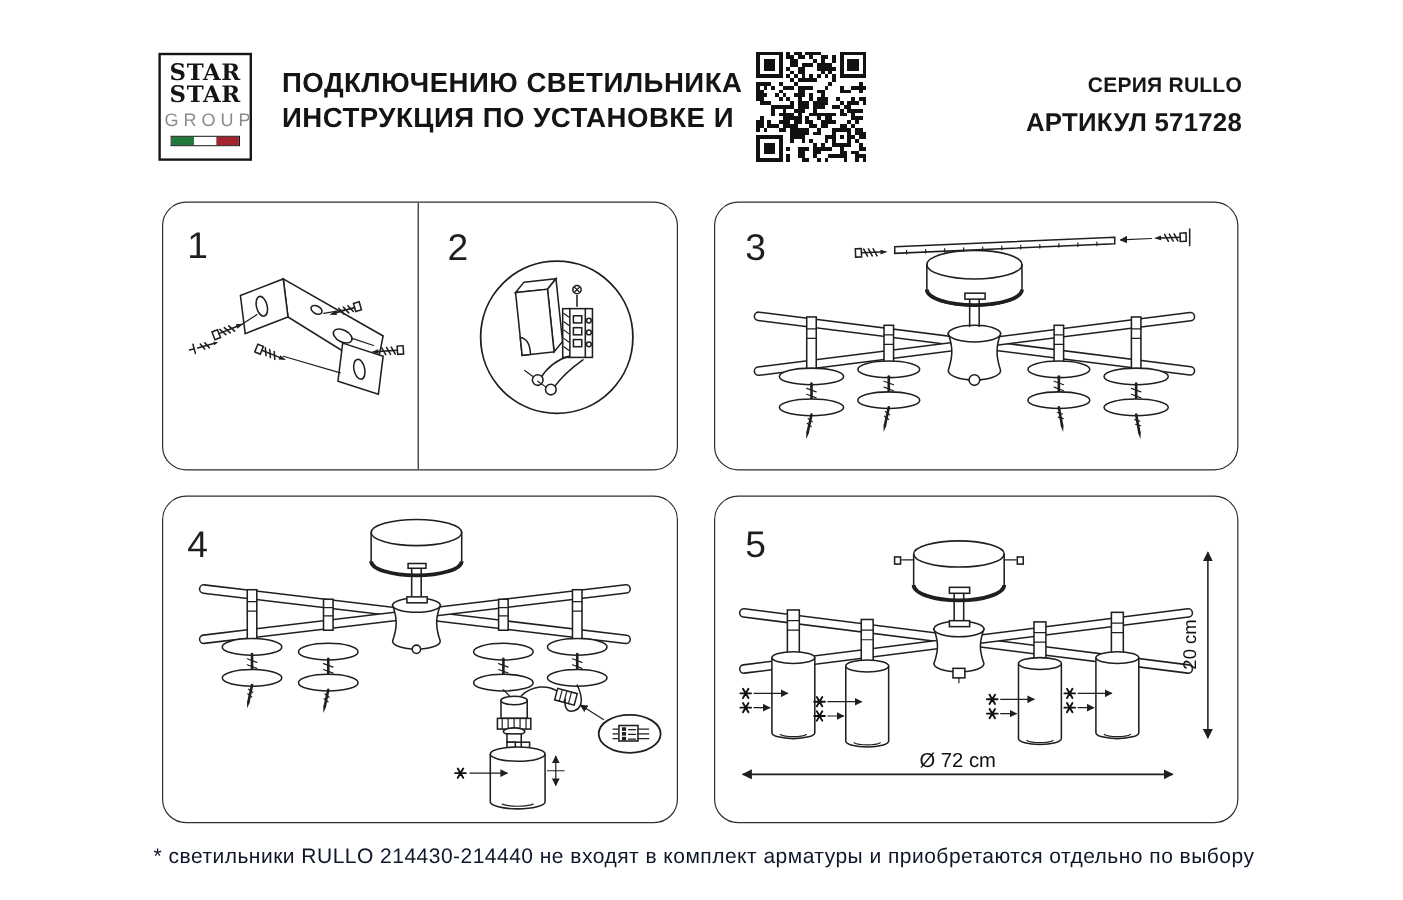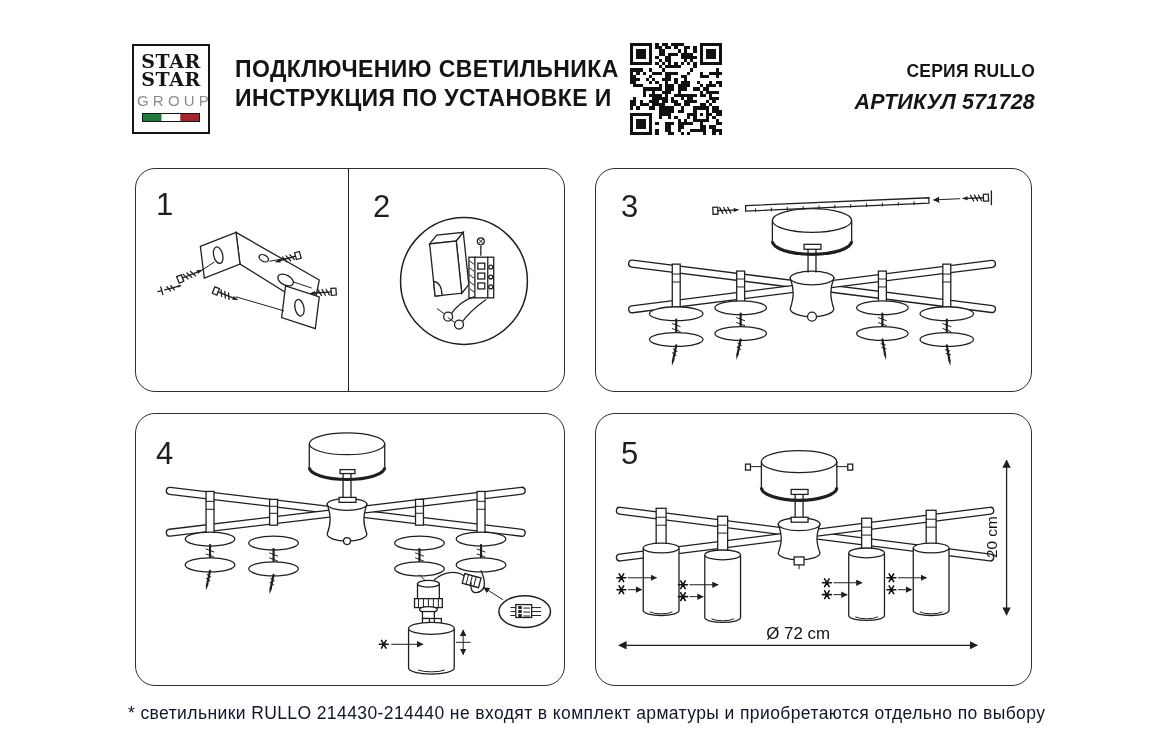--- a/index.html
+++ b/index.html
@@ -10,21 +10,21 @@
         box-sizing:border-box;text-align:center;padding-top:6px;}
   .logo-word{font-family:"DejaVu Serif","Liberation Serif",serif;font-weight:bold;
              font-size:19px;line-height:18px;letter-spacing:.5px;color:#141414;}
   .logo-group{font-size:15px;letter-spacing:4.2px;color:#8c8c8c;margin-top:4px;text-indent:3px;}
   .logo-flag{margin:4px auto 0;display:block;}
   .title{position:absolute;left:235px;top:55px;font-size:23px;font-weight:bold;
          line-height:29px;letter-spacing:.4px;color:#141414;}
   .qr{position:absolute;left:630px;top:43px;width:92px;height:92px;}
   .artblock{position:absolute;left:750px;top:61px;width:285px;text-align:right;}
   .series{font-size:17.5px;font-weight:bold;letter-spacing:.2px;}
-  .article{font-size:21.5px;font-weight:bold;margin-top:8px;letter-spacing:.2px;font-style:italic;}
+  .article{font-size:21.5px;font-weight:bold;margin-top:8px;letter-spacing:.2px;}
   
   .panel{position:absolute;border:1.6px solid #2e2e2e;border-radius:20px;box-sizing:border-box;background:#fff;}
   .p12{left:135px;top:168px;width:430px;height:224px;}
   .p3{left:595px;top:168px;width:437px;height:224px;}
   .p4{left:135px;top:413px;width:430px;height:273px;}
   .p5{left:595px;top:413px;width:437px;height:273px;}
   .num{position:absolute;font-size:31px;color:#1e1e1e;}
   .panel svg.draw{position:absolute;left:0;top:0;width:100%;height:100%;}
   
   .ln{fill:none;stroke:#1f1f1f;stroke-width:1.3;stroke-linecap:round;}

